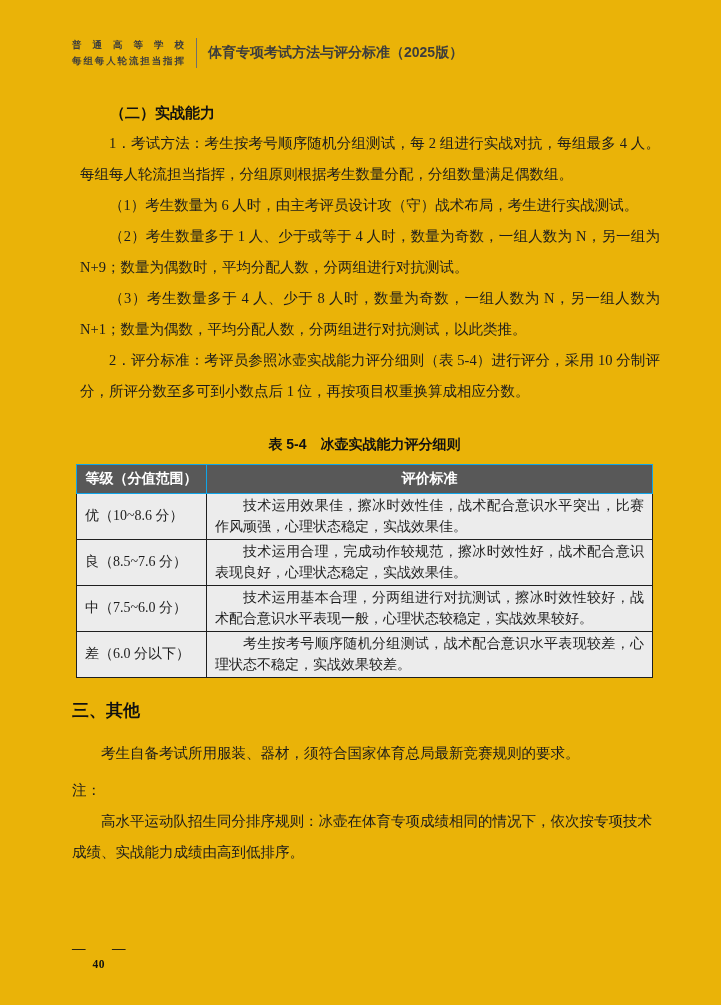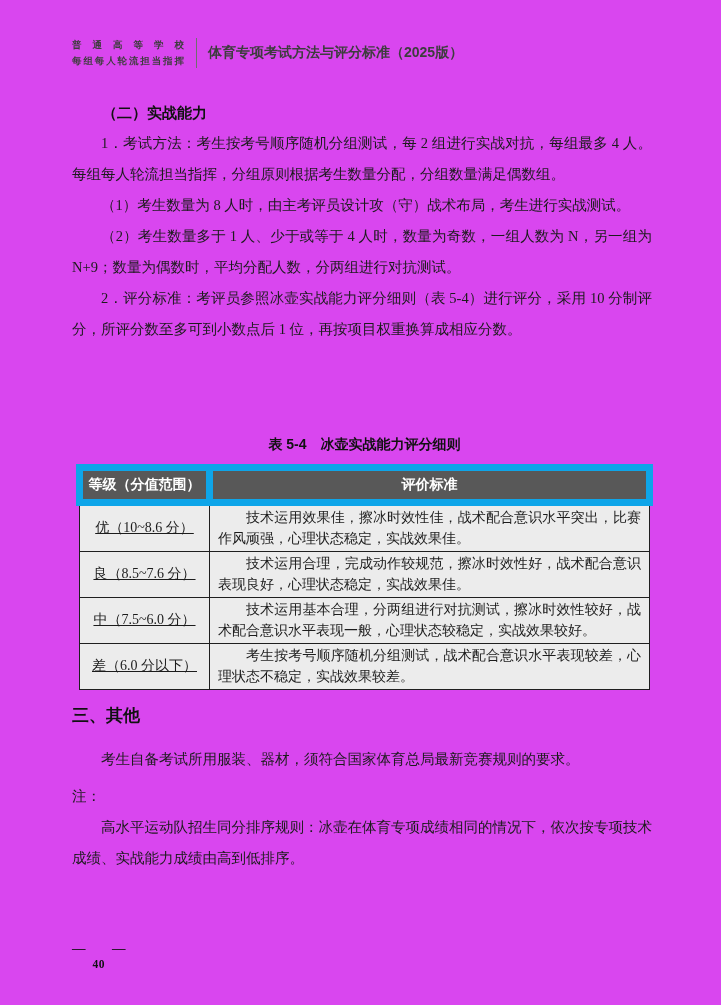--- a/index.html
+++ b/index.html
@@ -3,21 +3,21 @@
 <meta charset="utf-8">
 <style>
   * { box-sizing: border-box; margin: 0; padding: 0; }
   html, body { background: #ffffff; }
   body { font-family: "Liberation Serif", "DejaVu Serif", serif; }
 
   .page {
     position: relative;
     width: 721px;
     height: 1005px;
-    background: #d946ef;
+    background: #eab308;
     overflow: hidden;
     color: #1c1c1c;
   }
 
   
   .doc-header {
     position: absolute;
     top: 37px;
     left: 72px;
     display: flex;
@@ -42,21 +42,21 @@
     font-family: "Liberation Sans", "DejaVu Sans", sans-serif;
     font-size: 14px;
     font-weight: bold;
     color: #3d3d3d;
   }
 
   
   .body-text {
     position: absolute;
     top: 97px;
-    left: 72px;
+    left: 80px;
     width: 580px;
     font-size: 14.5px;
     line-height: 31px;
     text-align: justify;
   }
   .body-text h3 {
     font-family: "Liberation Sans", "DejaVu Sans", sans-serif;
     font-size: 15px;
     font-weight: bold;
     color: #111;
@@ -85,61 +85,58 @@
     border-collapse: collapse;
     font-size: 14px;
     color: #1c1c1c;
   }
   table.score-table th {
     background: #585858;
     color: #ffffff;
     font-family: "Liberation Sans", "DejaVu Sans", sans-serif;
     font-size: 14px;
     font-weight: bold;
-    border: 7px solid #0ea5e9;
+    border: 1px solid #0ea5e9;
     padding: 5px 4px;
     text-align: center;
   }
   table.score-table td {
     background: #ececec;
     border: 1px solid #1f1f1f;
     padding: 2px 8px;
     line-height: 20.5px;
     vertical-align: middle;
   }
   td.grade {
     width: 130px;
-    text-align: center;
     padding: 2px 4px;
     white-space: nowrap;
-    text-decoration: underline;
   }
   td.criteria {
     text-align: justify;
     text-indent: 2em;
   }
 
   
   .other-block {
     position: absolute;
     top: 698px;
     left: 72px;
     width: 580px;
     font-size: 14.5px;
     line-height: 31px;
     text-align: justify;
   }
   .other-block h2 {
-    font-family: Liberation Mono, monospace;
+    font-family: Liberation Serif, serif;
     font-size: 17px;
     font-weight: bold;
     color: #111;
     line-height: 26px;
     margin-bottom: 14px;
-    margin-top: 6px;
   }
   .other-block p.indent { text-indent: 2em; }
   .other-block p.note-label { margin-top: 6px; }
 
   
   .doc-footer {
     position: absolute;
     left: 72px;
     top: 926px;
     display: flex;
@@ -161,22 +158,23 @@
       <div>普通高等学校</div>
       <div>每组每人轮流担当指挥</div>
     </div>
     <div class="hdr-divider"></div>
     <div class="hdr-right">体育专项考试方法与评分标准（2025版）</div>
   </header>
 
   <section class="body-text">
     <h3>（二）实战能力</h3>
     <p>1．考试方法：考生按考号顺序随机分组测试，每 2 组进行实战对抗，每组最多 4 人。每组每人轮流担当指挥，分组原则根据考生数量分配，分组数量满足偶数组。</p>
-    <p>（1）考生数量为 8 人时，由主考评员设计攻（守）战术布局，考生进行实战测试。</p>
+    <p>（1）考生数量为 6 人时，由主考评员设计攻（守）战术布局，考生进行实战测试。</p>
     <p>（2）考生数量多于 1 人、少于或等于 4 人时，数量为奇数，一组人数为 N，另一组为 N+9；数量为偶数时，平均分配人数，分两组进行对抗测试。</p>
+    <p>（3）考生数量多于 4 人、少于 8 人时，数量为奇数，一组人数为 N，另一组人数为 N+1；数量为偶数，平均分配人数，分两组进行对抗测试，以此类推。</p>
     <p>2．评分标准：考评员参照冰壶实战能力评分细则（表 5-4）进行评分，采用 10 分制评分，所评分数至多可到小数点后 1 位，再按项目权重换算成相应分数。</p>
   </section>
 
   <section class="table-block">
     <div class="table-caption">表 5-4　冰壶实战能力评分细则</div>
     <table class="score-table">
       <thead>
         <tr>
           <th>等级（分值范围）</th>
           <th>评价标准</th>

